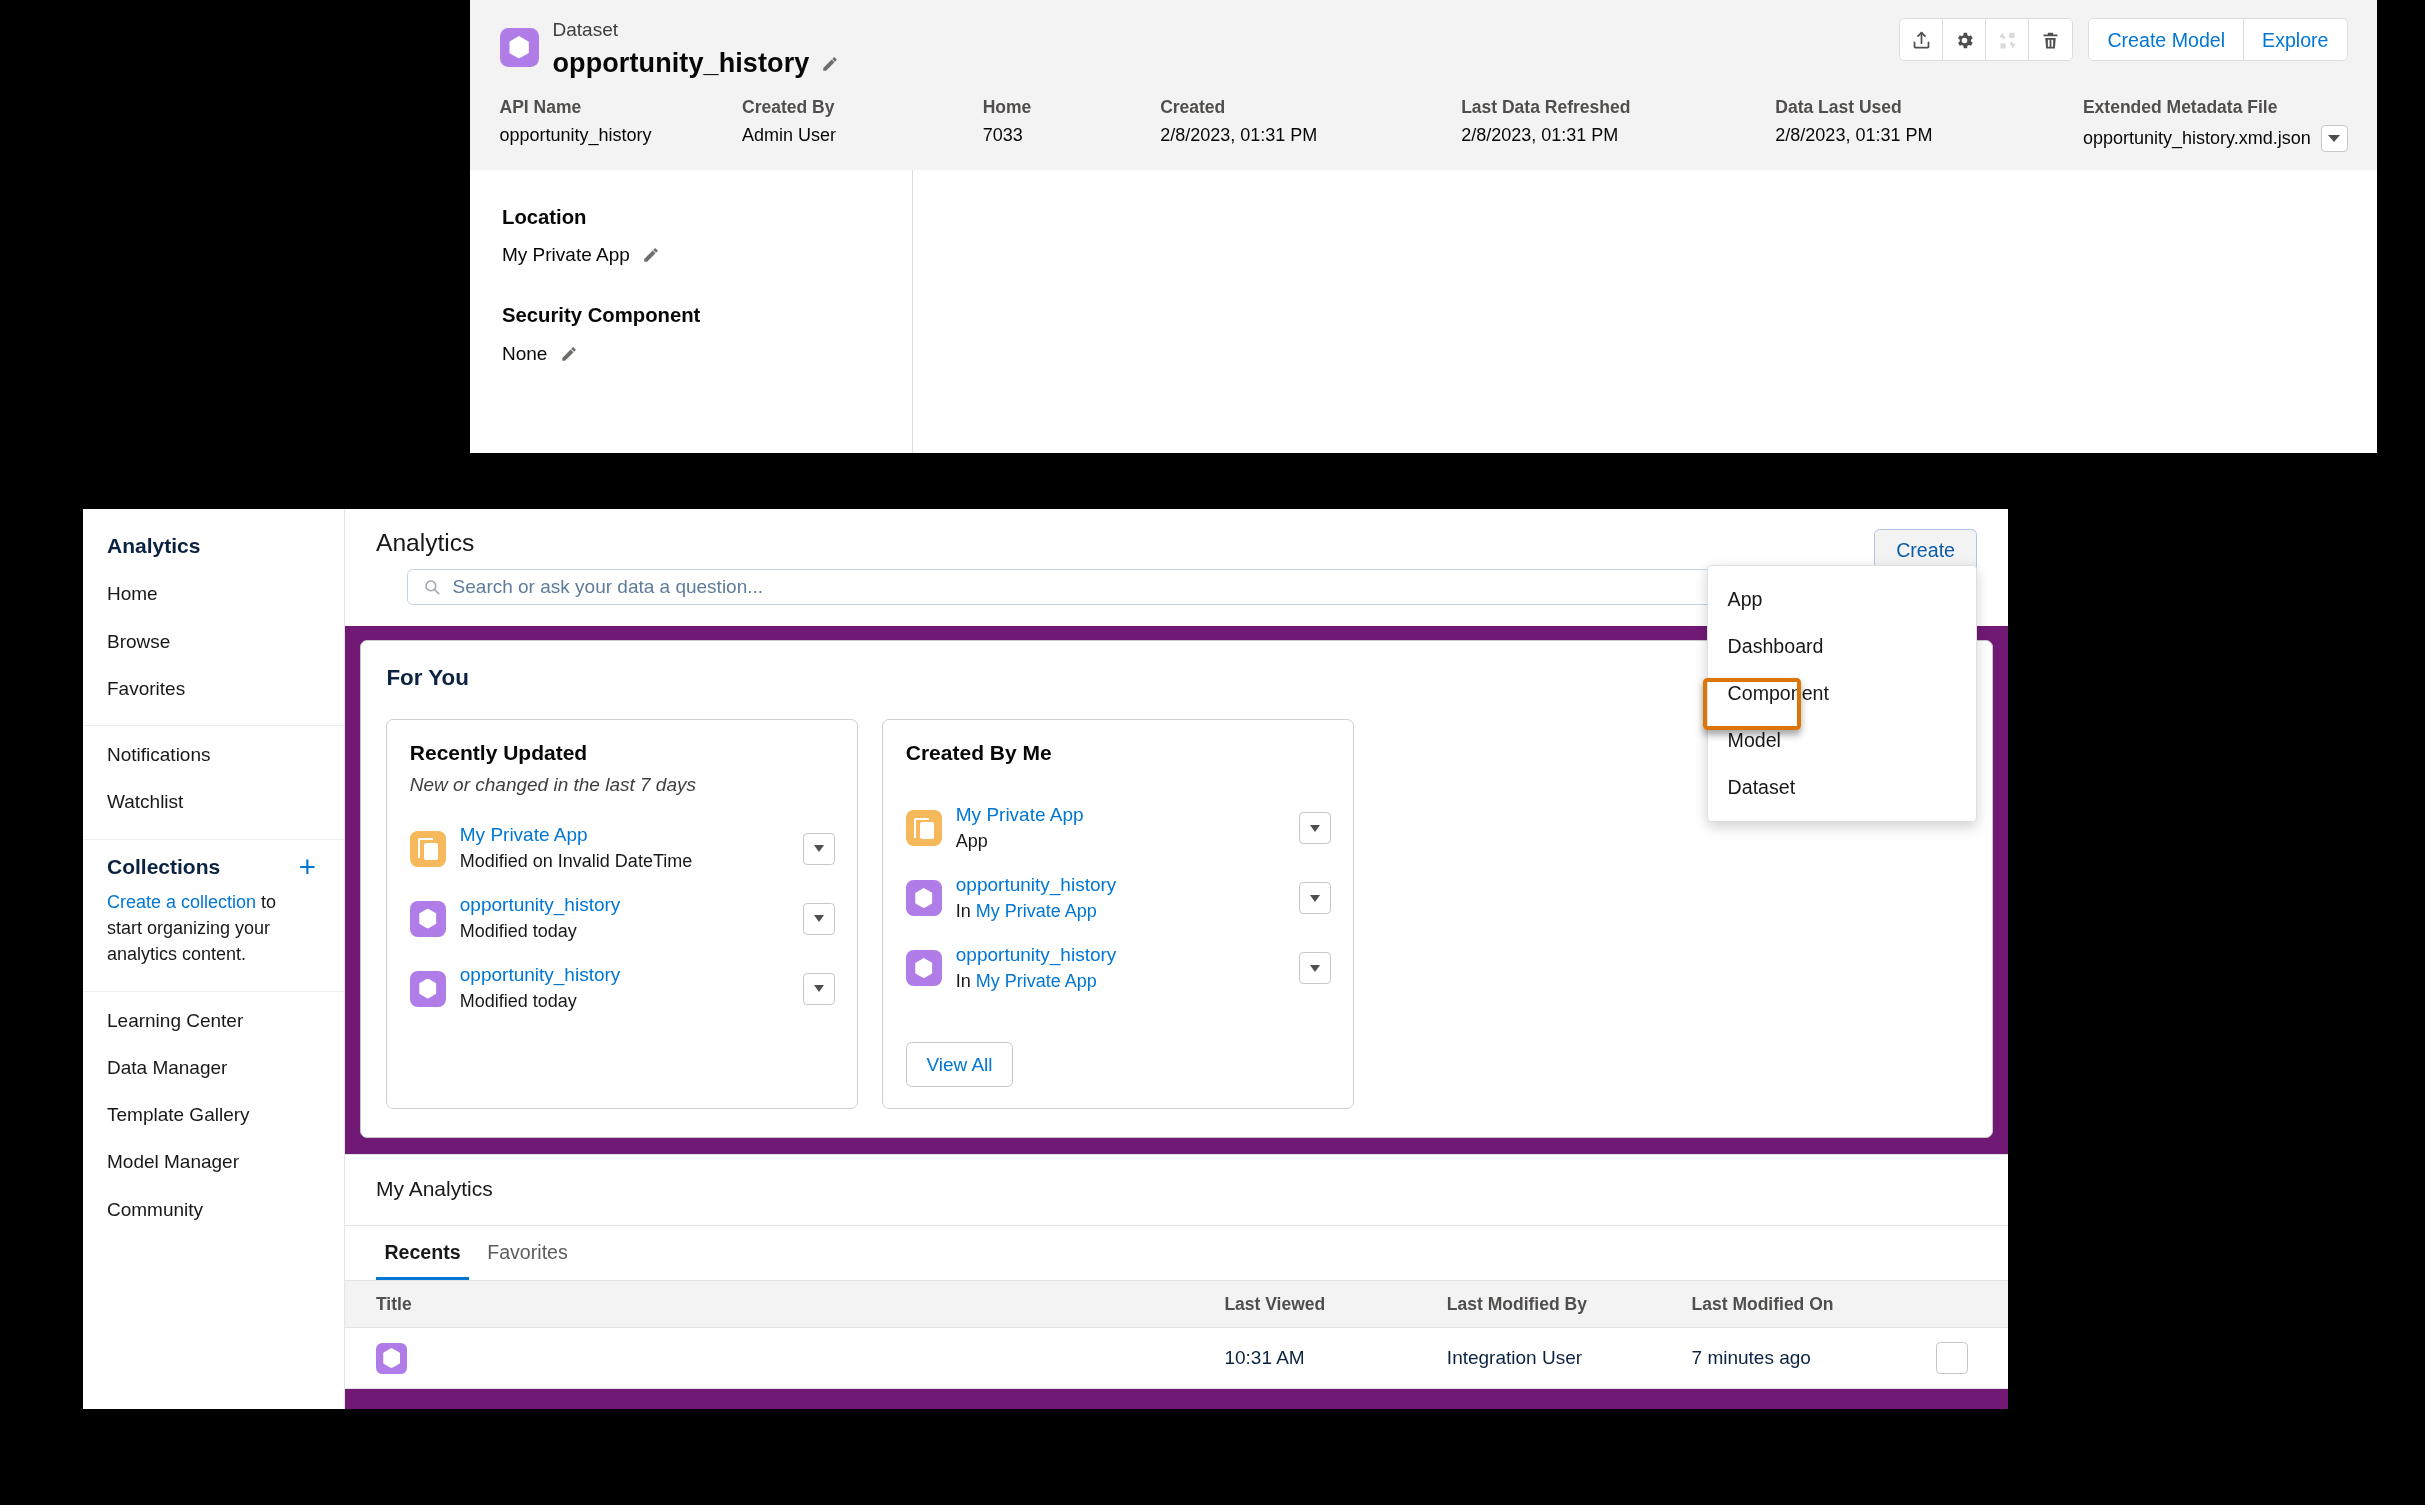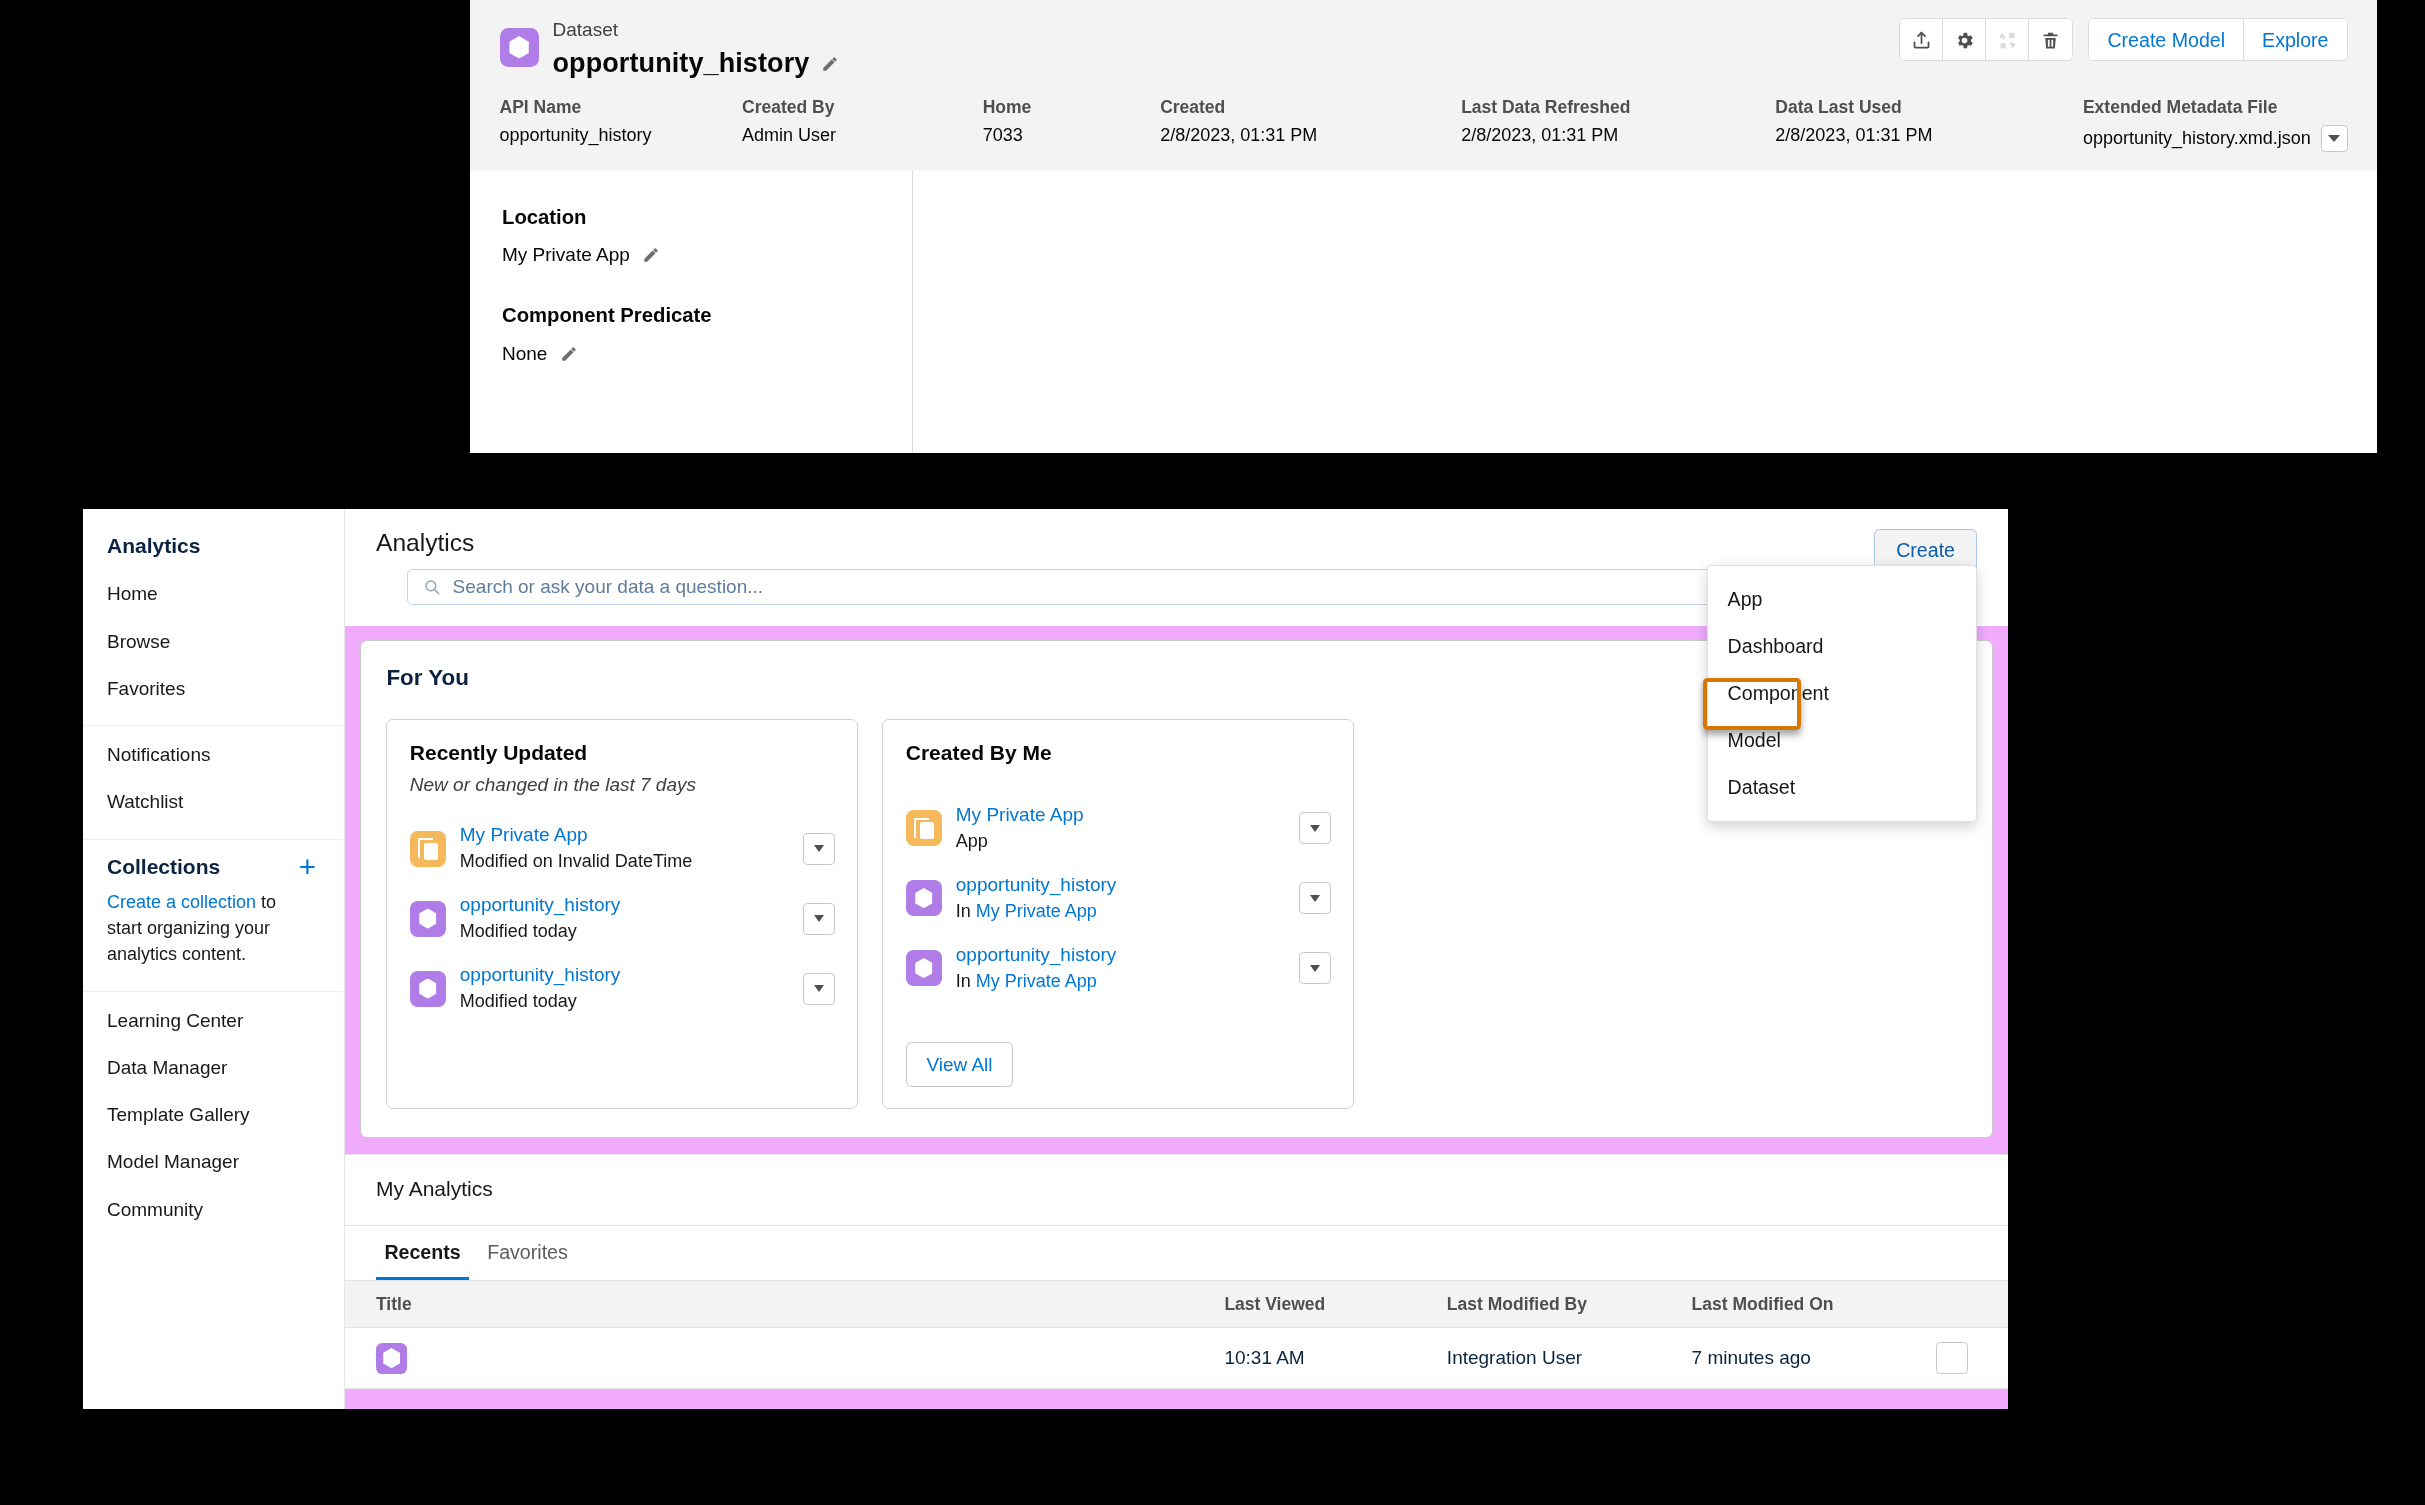--- a/index.html
+++ b/index.html
@@ -132,21 +132,21 @@
     border: 0.7px solid #a9c6e8; border-radius: 5.6px; background: #f3f3f3;
     color: #0b5cab; font-size: 19.6px; padding: 9.8px 21px;
   }
   .searchbar {
     margin: 12.6px 31px 0 31px; height: 36px; border: 0.7px solid #c3d4e6; border-radius: 5.6px;
     background: #fff; display: flex; align-items: center; gap: 11.2px; padding: 0 15.4px;
   }
   .search-icon svg { width: 18px; height: 18px; display: block; }
   .search-ph { font-size: 19px; color: #5f7c9b; }
 
-  .scroll-area { flex: 1; background: #f0abfc; overflow: hidden; }
+  .scroll-area { flex: 1; background: #701a75; overflow: hidden; }
   .foryou-card {
     margin: 14px 15.4px 0 15.4px; background: #fff;
     border: 0.7px solid #c9c9c9; border-radius: 7px; padding: 24px 25px 28px 25px;
   }
   .foryou-title { font-size: 22.4px; font-weight: bold; color: #0b2340; }
   .card-row { display: flex; gap: 24px; margin-top: 28px; }
   .sub-card {
     border: 0.7px solid #d0d0d0; border-radius: 7px; background: #fff;
     padding: 21px 22.4px; width: 472px; min-height: 390px; position: relative;
   }
@@ -323,21 +323,21 @@
         <div class="sec-title">Location</div>
         <div class="sec-val-row">
           <div class="sec-val">My Private App</div>
           <span class="pencil">
             <svg viewBox="0 0 24 24" fill="#706e6b">
                 <path d="M3 17.2V21h3.8L18 9.8 14.2 6 3 17.2zM20.7 7.1c.4-.4.4-1 0-1.4l-2.4-2.4c-.4-.4-1-.4-1.4 0L15 5.2 18.8 9l1.9-1.9z"></path>
               </svg>
           </span>
         </div>
         <div class="sec-gap"></div>
-        <div class="sec-title">Component Predicate</div>
+        <div class="sec-title">Security Component</div>
         <div class="sec-val-row">
           <div class="sec-val">None</div>
           <span class="pencil">
             <svg viewBox="0 0 24 24" fill="#706e6b">
                 <path d="M3 17.2V21h3.8L18 9.8 14.2 6 3 17.2zM20.7 7.1c.4-.4.4-1 0-1.4l-2.4-2.4c-.4-.4-1-.4-1.4 0L15 5.2 18.8 9l1.9-1.9z"></path>
               </svg>
           </span>
         </div>
       </div>
       <div class="ds-right"></div>

